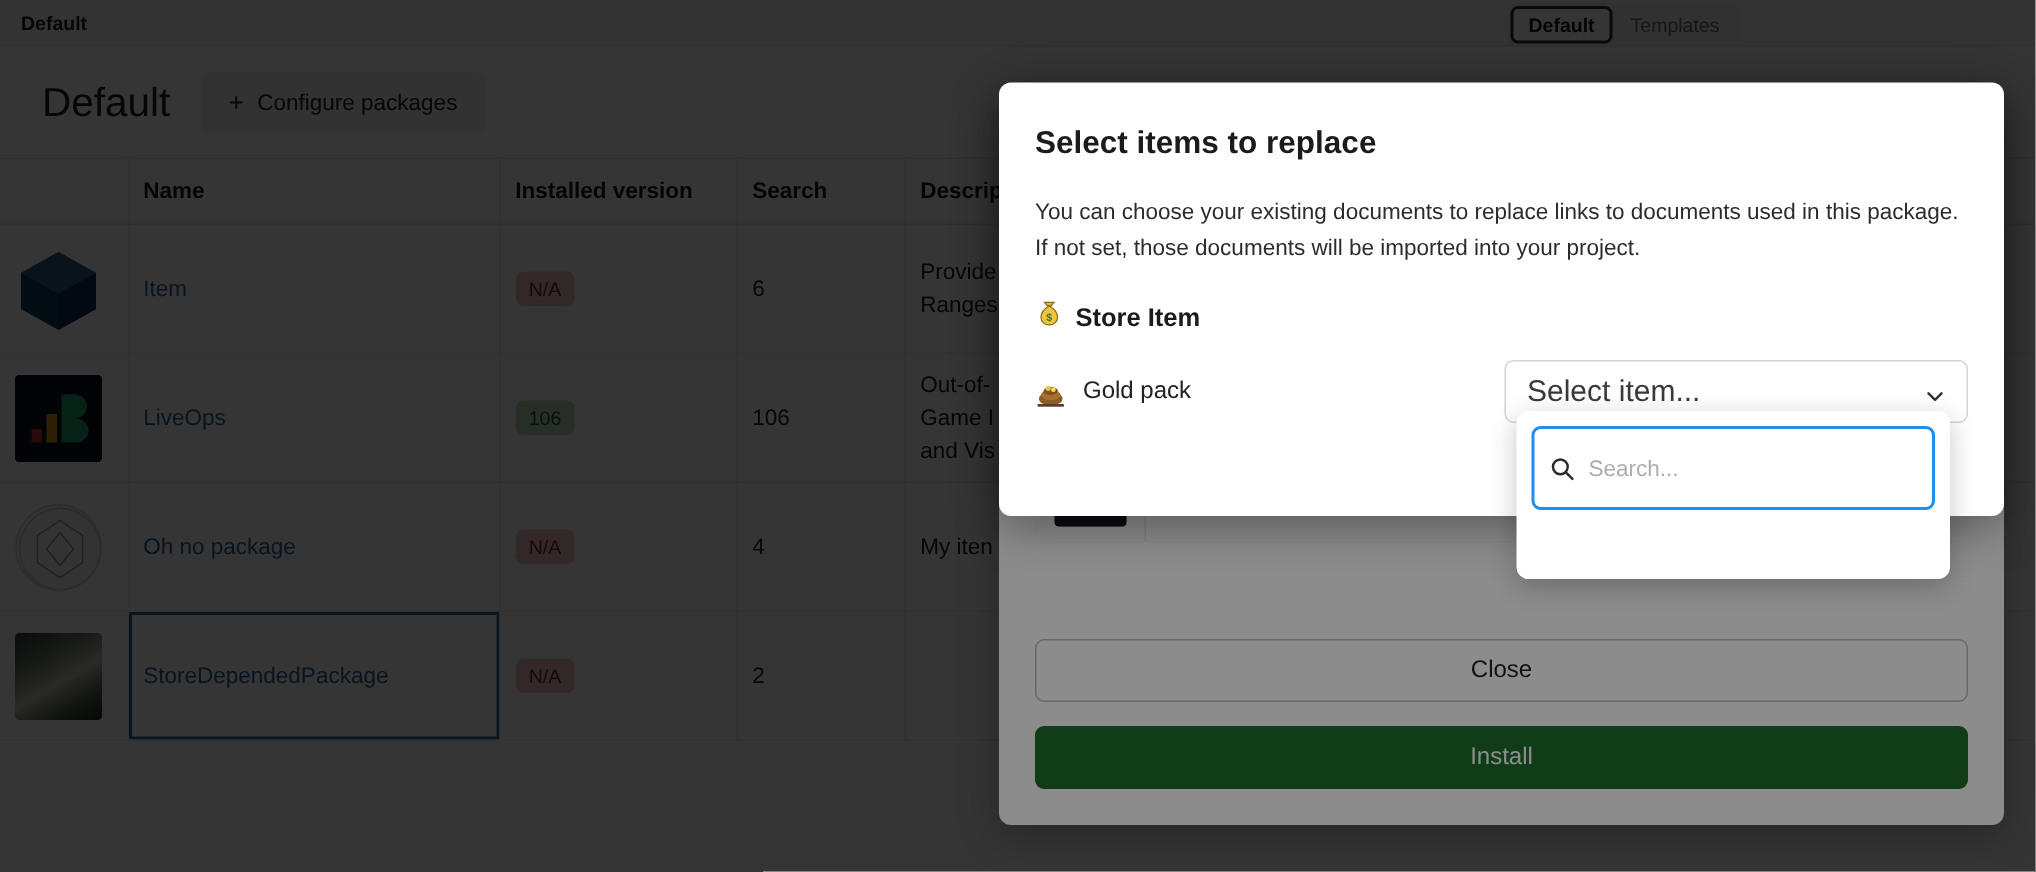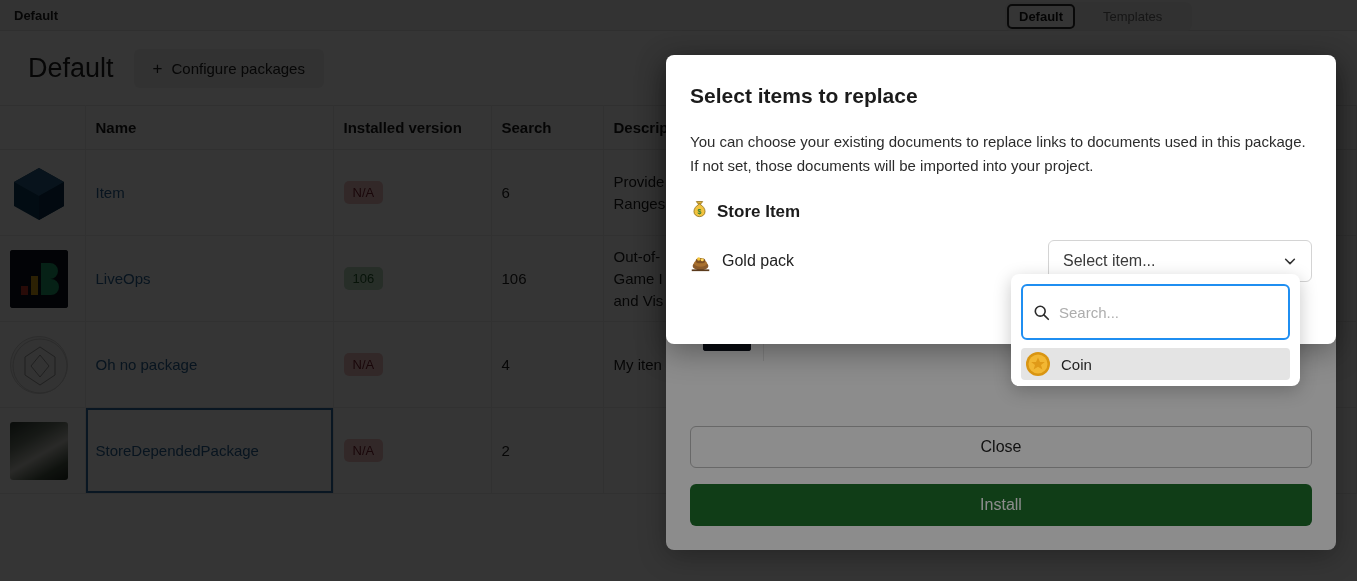--- a/index.html
+++ b/index.html
@@ -26,21 +26,21 @@
     padding:0 14px;
     position:relative;
   }
   .topbar-title{ font-size:13px; font-weight:bold; color:#202020; }
   .tab-group{
     position:absolute; left:1005px; top:2px;
     display:flex; align-items:center;
     background:#ececec; border-radius:6px; padding:2px;
   }
   .tab{
-    font-size:13px; padding:5px 28px; border-radius:5px;
+    font-size:13px; padding:5px 12px; border-radius:5px;
     color:#6a6a6a;
   }
   .tab.active{
     background:#ffffff; color:#1a1a1a; font-weight:bold;
     border:2px solid #2f2f2f;
     padding:3px 10px;
   }
 
   .page-head{
     height:74px; flex:0 0 74px;
@@ -162,25 +162,25 @@
     display:flex; align-items:center; gap:8px;
     font-size:17px; font-weight:bold; color:#1b1b1b;
     margin-top:22px;
   }
   .fm-item-row{ display:flex; align-items:center; justify-content:space-between; margin-top:16px; }
   .fm-item-label{ display:flex; align-items:center; gap:11px; font-size:16px; color:#222; }
   .item-thumb{
     width:21px; height:21px; display:block;
   }
   .select-box{
-    width:264px; height:42px;
+    width:309px; height:42px;
     border:1px solid #d4d4d4; border-radius:6px;
     background:#fff; display:flex; align-items:center;
     justify-content:space-between; padding:0 14px;
-    font-size:16px; color:#3a3a3a;
+    font-size:20px; color:#3a3a3a;
   }
   .chev{ width:14px; height:14px; display:block; }
 
   
   #dropdown{
     position:absolute; left:1011px; top:274px;
     width:289px; height:112px;
     background:#ffffff;
     border-radius:8px;
     box-shadow:0 5px 18px rgba(0,0,0,0.22);
@@ -390,23 +390,13 @@
 <div id="dropdown">
   <div class="search-wrap">
     <span class="search-icon">
       <svg width="17" height="17" viewBox="0 0 20 20">
           <circle cx="8.5" cy="8.5" r="5.8" stroke="#2b2b2b" stroke-width="1.9" fill="none"></circle>
           <line x1="12.8" y1="12.8" x2="18" y2="18" stroke="#2b2b2b" stroke-width="1.9" stroke-linecap="round"></line>
         </svg>
     </span>
     <input class="search-input" type="text" placeholder="Search..." style="">
   </div>
-  <div class="opt-row">
-    <span class="opt-icon">
-      <svg width="26" height="26" viewBox="0 0 26 26">
-          <circle cx="13" cy="13" r="12" fill="#d99512"></circle>
-          <circle cx="13" cy="13" r="9.5" fill="#f2b733"></circle>
-          <polygon points="13,6.5 15,11 19.8,11 16,13.9 17.4,18.6 13,15.8 8.6,18.6 10,13.9 6.2,11 11,11" fill="#e09a18"></polygon>
-        </svg>
-    </span>
-    <span class="opt-label">Coin</span>
-  </div>
 </div>
 
 </body></html>

